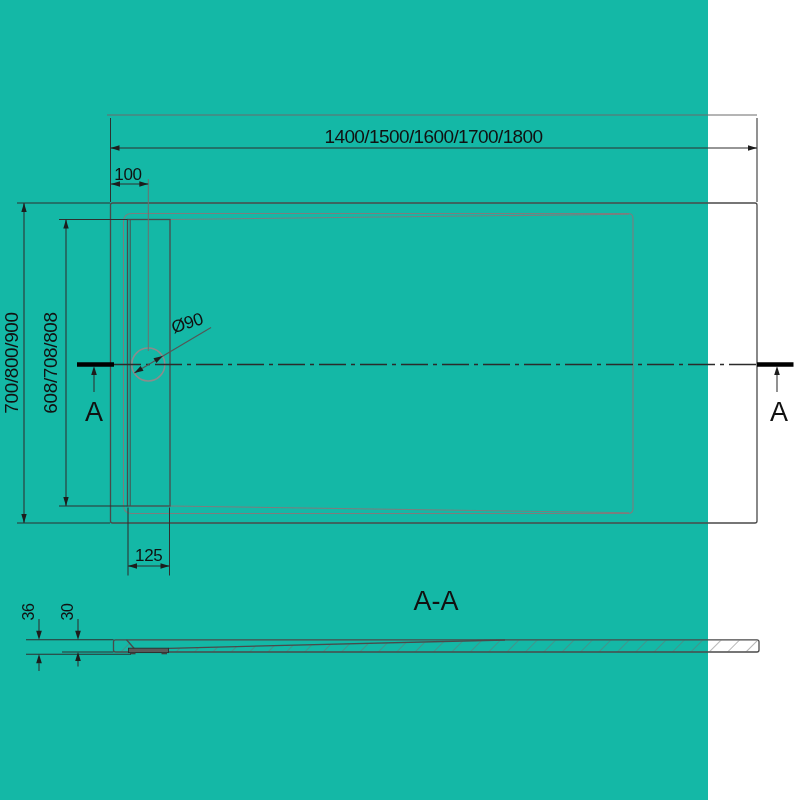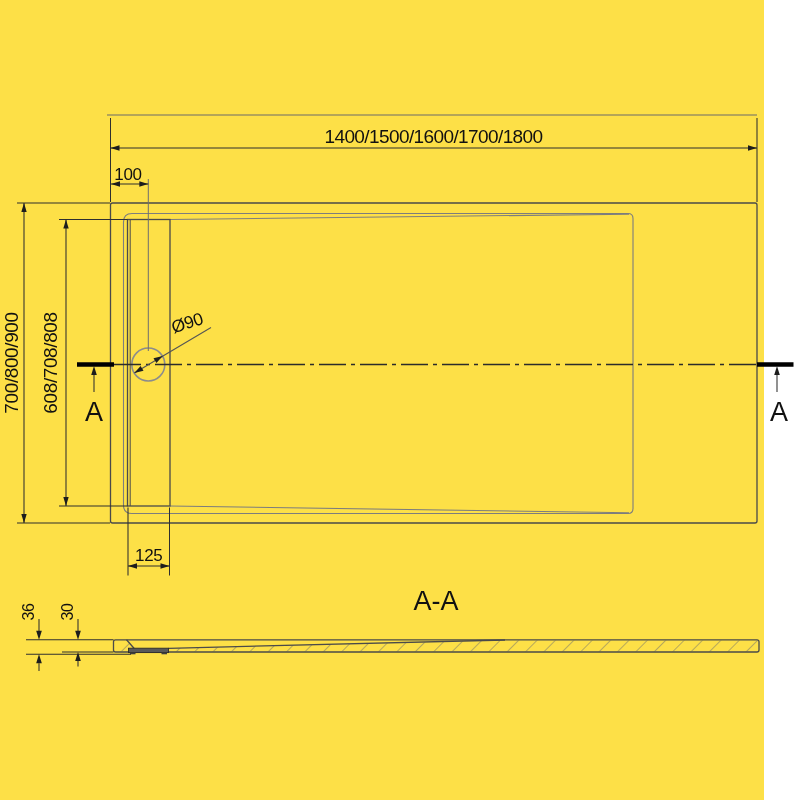--- a/index.html
+++ b/index.html
@@ -1,16 +1,16 @@
 <!DOCTYPE html>
 <html><head>
 <meta charset="utf-8">
 <style>
   html,body{margin:0;padding:0;background:#ffffff;}
-  .stage{width:764px;height:800px;position:relative;background:#fde047;}
+  .stage{width:708px;height:800px;position:relative;background:#14b8a6;}
   svg{display:block;}
   text{font-family:"Liberation Sans","DejaVu Sans",sans-serif;fill:#111;}
   .dim-text{font-size:19px;letter-spacing:-0.6px;}
   .dim-text-sm{font-size:17px;letter-spacing:-0.3px;}
   .dim-text-rot{font-size:19px;letter-spacing:-0.4px;}
   .dim-text-xs{font-size:16px;letter-spacing:-0.3px;}
   .marker-text{font-size:27px;}
   .title-text{font-size:27px;}
   .dia-text{font-size:17.5px;letter-spacing:-0.3px;}
   .ln{stroke:#4a4a4a;stroke-width:1.3;fill:none;}

